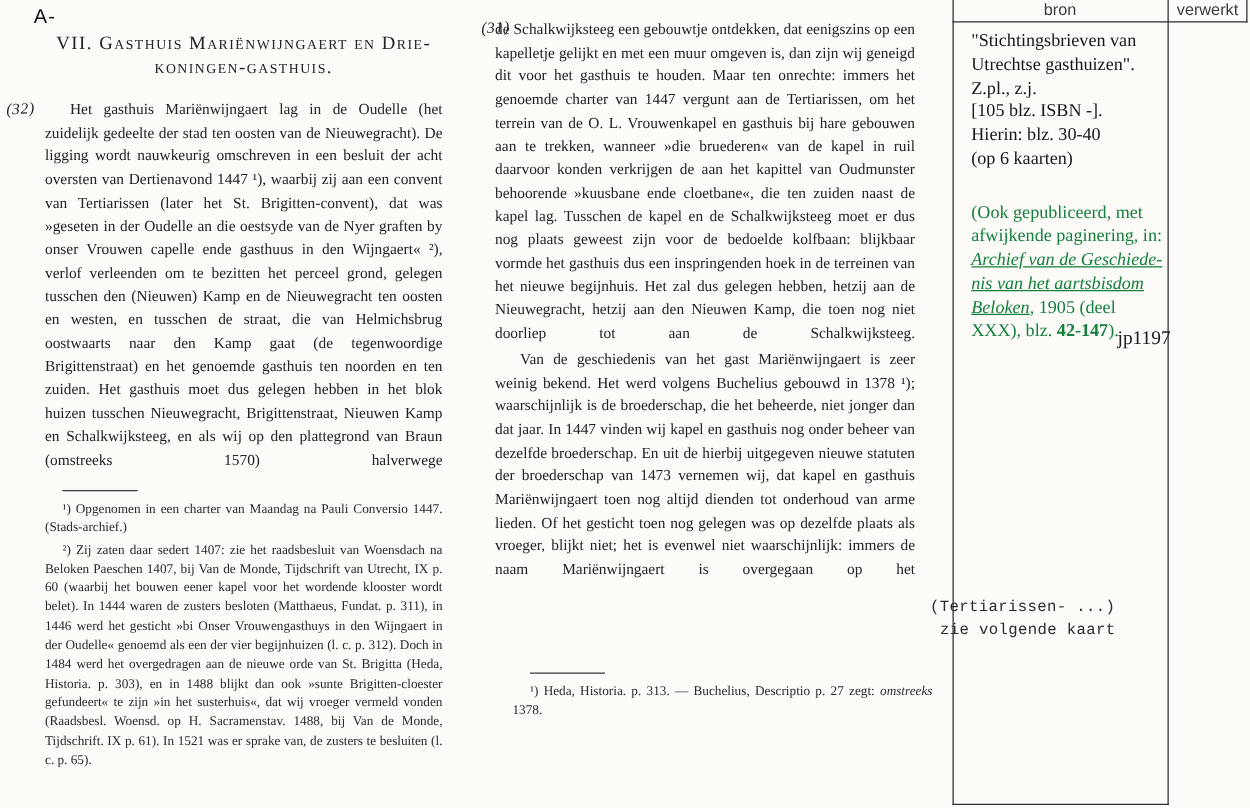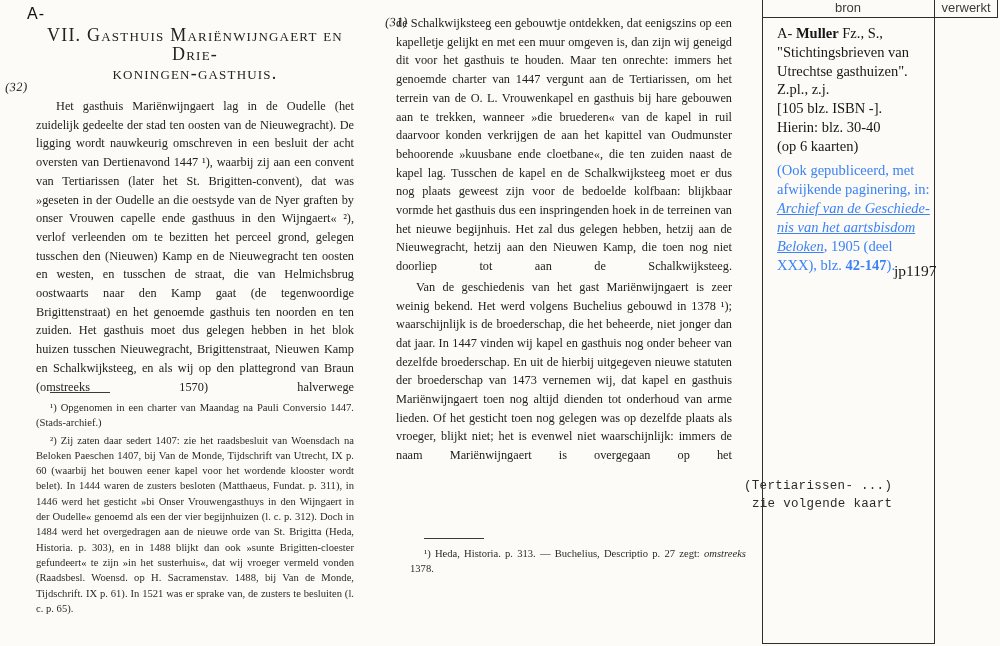--- a/index.html
+++ b/index.html
@@ -26,21 +26,21 @@
   }
   .mn-left{left:5px;top:80px;}
   .mn-mid{left:385px;top:15px;}
   
   .col-left{
     position:absolute;left:36px;top:26px;width:318px;
   }
   .heading{
     text-align:center;
     font-variant:small-caps;
-    font-size:18px;line-height:19px;
+    font-size:15px;line-height:19px;
     letter-spacing:1.2px;color:#222;
   }
   .bodytext{
     margin-top:14px;
     font-size:12.3px;line-height:18.7px;
     text-align:justify;text-align-last:justify;
     color:#222;
   }
   .bodytext.indent{text-indent:20px;}
   
@@ -76,21 +76,21 @@
   .sbh-verwerkt{left:934px;width:64px;}
   
   .bib{
     position:absolute;left:777px;top:24px;width:156px;
     font-size:14.5px;line-height:18.8px;color:#161616;
     white-space:nowrap;
   }
   .bib .b{font-weight:bold;}
   .pubnote{
     position:absolute;left:777px;top:161px;width:156px;
-    font-size:14.5px;line-height:19px;color:#3b82f6;
+    font-size:14.5px;line-height:19px;color:#15803d;
     white-space:nowrap;
   }
   .pubnote .it{font-style:italic;text-decoration:underline;}
   .pubnote .b{font-weight:bold;}
   .verwerkt-code{
     position:absolute;left:894px;top:262px;
     font-size:15.5px;color:#1a1a1a;
   }
   .typednote{
     position:absolute;left:744px;top:477px;
@@ -137,21 +137,20 @@
   <div class="vline vl-left"></div>
   <div class="vline vl-mid"></div>
   <div class="vline vl-right"></div>
   <div class="hline hl-top"></div>
   <div class="hline hl-bottom"></div>
 
   <div class="sb-header sbh-bron">bron</div>
   <div class="sb-header sbh-verwerkt">verwerkt</div>
 
   <div class="bib">
-    <div><span>A- </span><span class="b">Muller</span><span> Fz., S.,</span></div>
     <div>"Stichtingsbrieven van</div>
     <div>Utrechtse gasthuizen".</div>
     <div>Z.pl., z.j.</div>
     <div>[105 blz. ISBN -].</div>
     <div>Hierin: blz. 30-40</div>
     <div>(op 6 kaarten)</div>
   </div>
 
   <div class="pubnote">
     <div>(Ook gepubliceerd, met</div>

